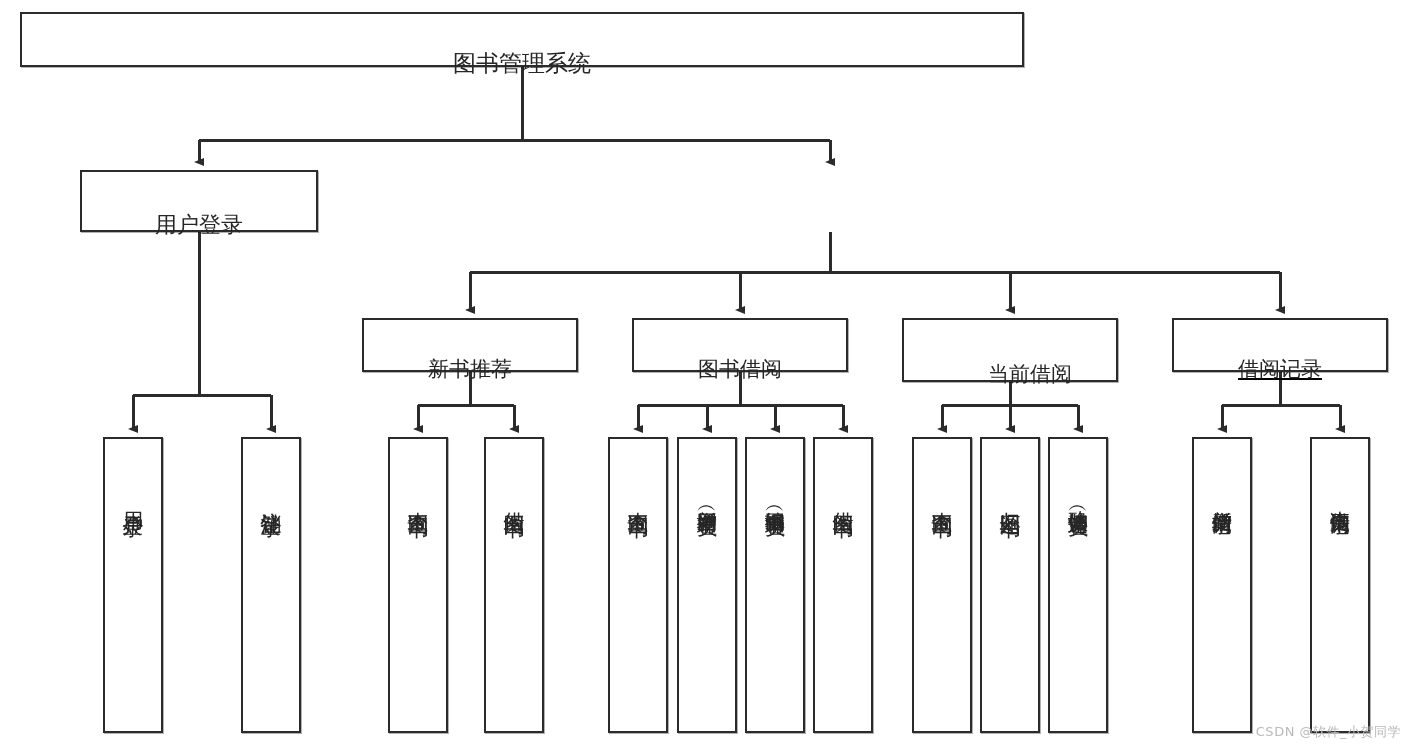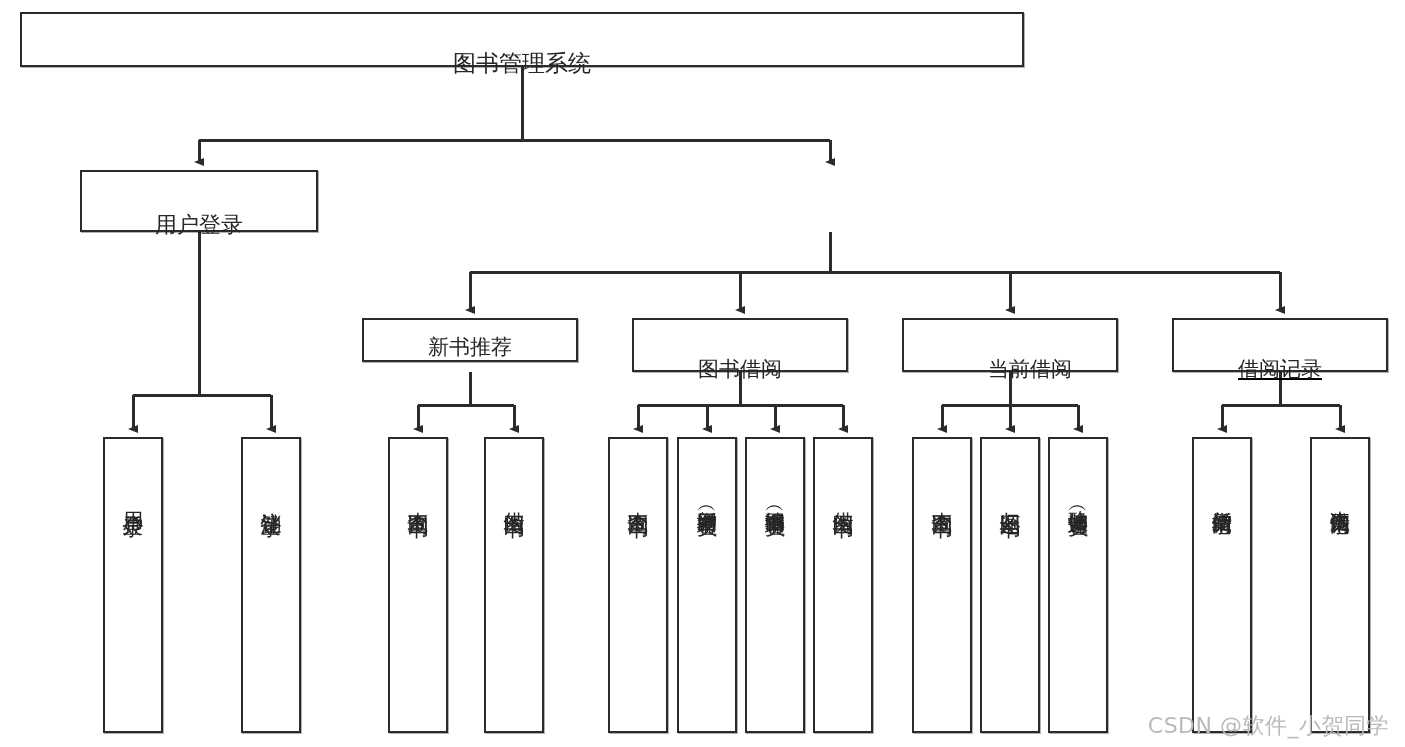--- a/index.html
+++ b/index.html
@@ -64,23 +64,23 @@
     letter-spacing: 2px;
     line-height: 1.05;
     white-space: nowrap;
   }
   .node-leaf.leaf-tall .node-label {
     font-size: 20px;
     letter-spacing: 1px;
   }
   #watermark {
     position: absolute;
-    right: 16px;
+    right: 4px;
     bottom: 6px;
-    font-size: 22px;
+    font-size: 13px;
     color: #b9b9b9;
     letter-spacing: 0.5px;
     white-space: nowrap;
     user-select: none;
   }
 </style>
 </head>
 <body>
 
 <div id="diagram-root">
@@ -137,27 +137,27 @@
   </svg>
 
   <div class="node node-root" style="left:20px; top:12px; width:1004px; height:55px;">
     <span class="node-label">图书管理系统</span>
   </div>
 
   <div class="node node-l1" style="left:80px; top:170px; width:238px; height:62px;">
     <span class="node-label">用户登录</span>
   </div>
 
-  <div class="node node-l2" style="left:362px; top:318px; width:216px; height:44px;align-items:flex-end;">
+  <div class="node node-l2" style="left:362px; top:318px; width:216px; height:54px;">
     <span class="node-label">新书推荐</span>
   </div>
   <div class="node node-l2" style="left:632px; top:318px; width:216px; height:54px;">
     <span class="node-label">图书借阅</span>
   </div>
-  <div class="node node-l2" style="left:902px; top:318px; width:216px; height:54px;padding-left:40px;">
+  <div class="node node-l2" style="left:902px; top:318px; width:216px; height:64px;padding-left:40px;">
     <span class="node-label">当前借阅</span>
   </div>
   <div class="node node-l2" style="left:1172px; top:318px; width:216px; height:54px;text-decoration:underline;">
     <span class="node-label">借阅记录</span>
   </div>
 
   <div class="node node-leaf" style="left:103px; top:437px; width:60px; height:296px;">
     <span class="node-label">用户登录</span>
   </div>
   <div class="node node-leaf" style="left:241px; top:437px; width:60px; height:296px;">

